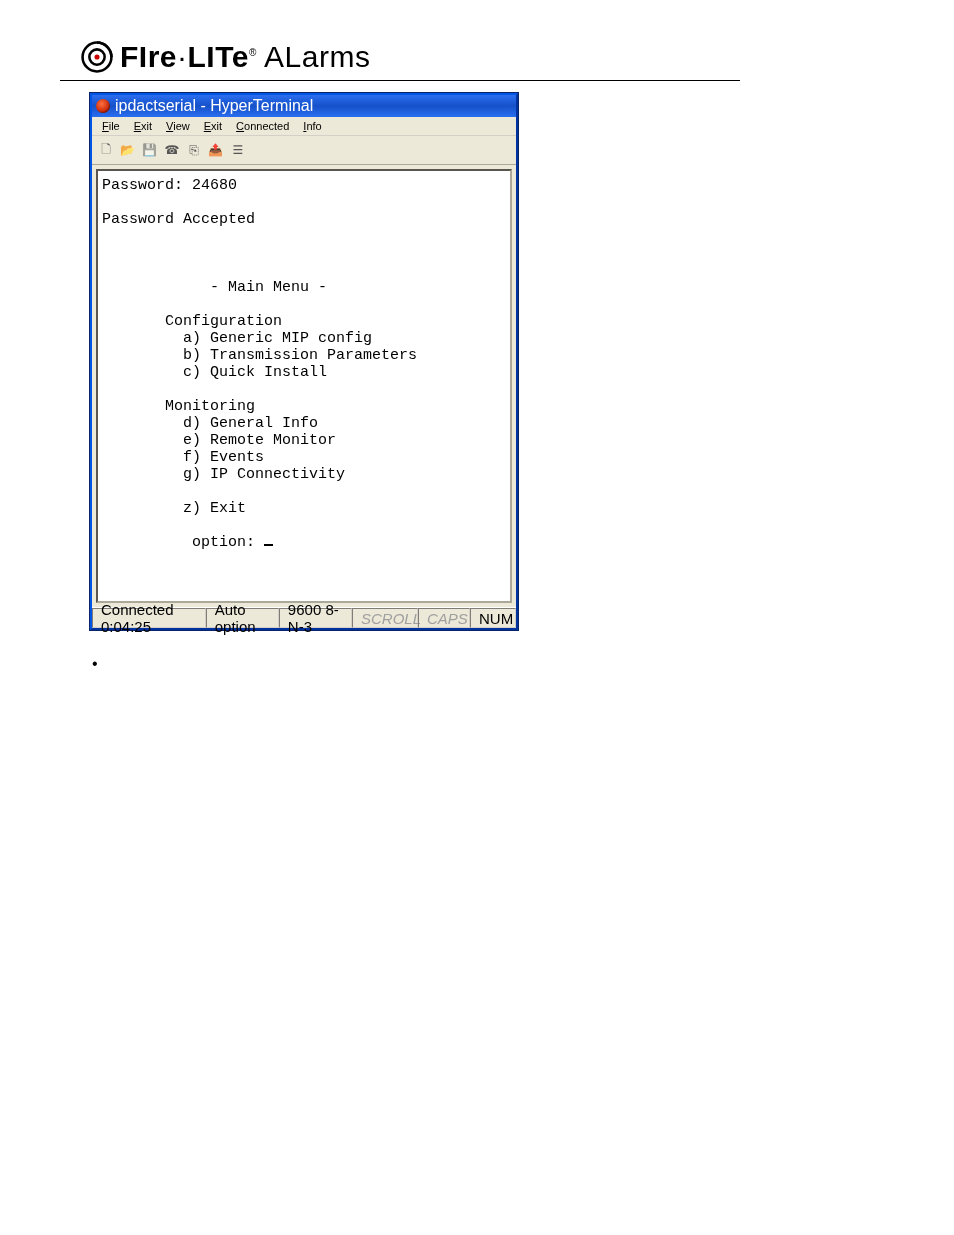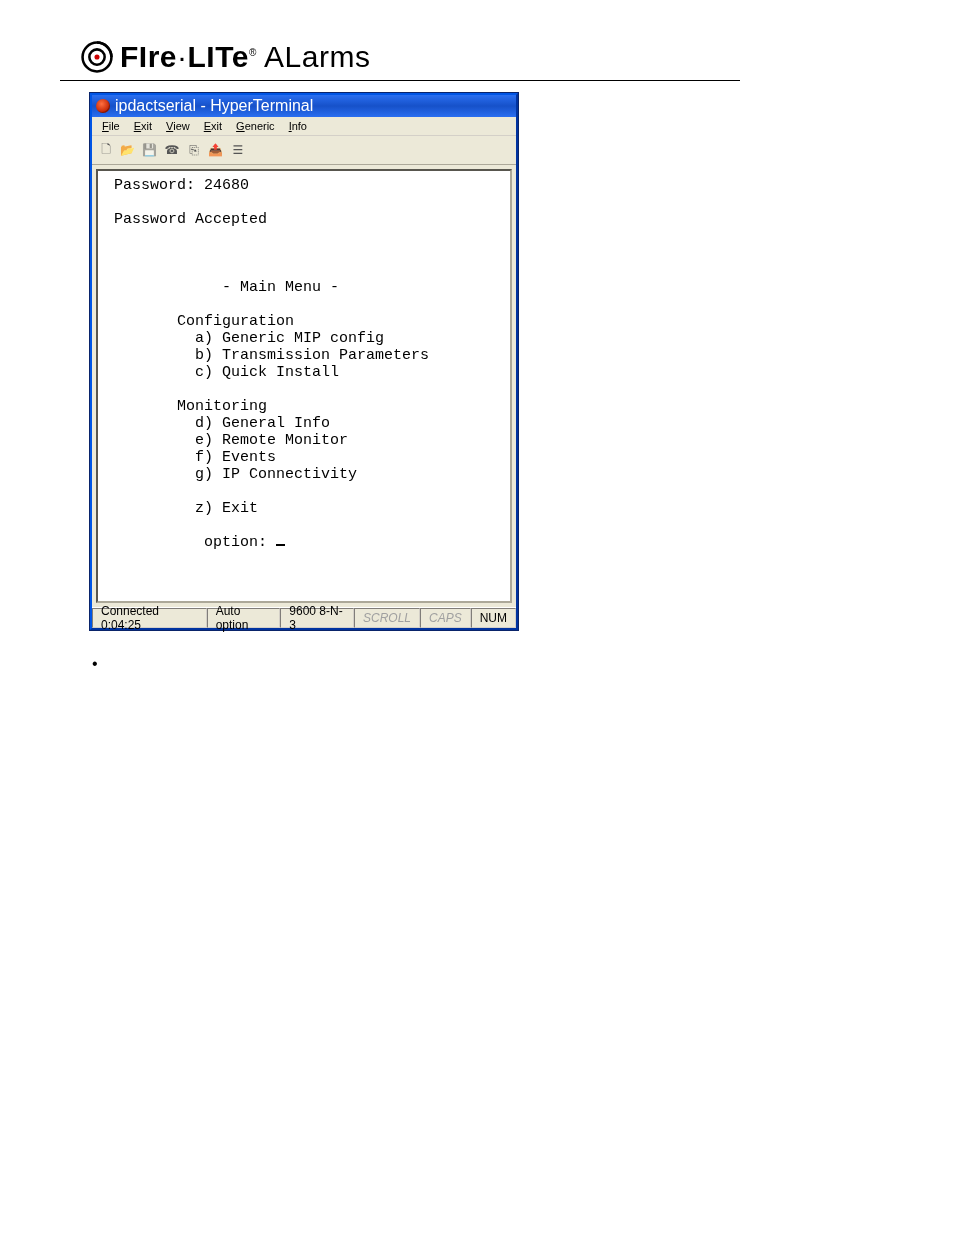--- a/index.html
+++ b/index.html
@@ -112,37 +112,37 @@
   }
 
   .terminal-frame {
     background:#ffffff;
     margin:4px;
     border:2px inset #aca899;
     height: 430px;
     overflow:hidden;
   }
   .terminal {
-    padding: 6px 16px;
+    padding: 6px 4px;
     font-family: "Lucida Console","Courier New", monospace;
     font-size: 15px;
     line-height: 17px;
     color: #000;
     white-space: pre;
   }
   .cursor {
     border-bottom: 2px solid #000;
     display:inline-block;
     width:9px;
   }
   .statusbar {
     border-top: 1px solid #fff;
     background:#ece9d8;
     display:flex;
-    font-size:12px;
+    font-size:15px;
     color:#000;
     height:20px;
     align-items:center;
   }
   .statusbar .cell {
     border:1px inset #d4d0c8;
     padding:2px 8px;
     height:14px;
     display:flex;
     align-items:center;
@@ -175,21 +175,21 @@
   <div class="ht-window">
     <div class="titlebar">
       <div class="title-icon"></div>
       <span>ipdactserial - HyperTerminal</span>
     </div>
     <div class="menubar">
       <span>File</span>
       <span>Exit</span>
       <span>View</span>
       <span>Exit</span>
-      <span>Generic</span>
+      <span>Connected</span>
       <span>Info</span>
     </div>
     <div class="toolbar">
       <span class="tb-ico">🗋</span>
       <span class="tb-ico">📂</span>
       <span class="tb-ico" style="opacity:.5">💾</span>
       <span class="tb-ico">☎</span>
       <span class="tb-ico">⎘</span>
       <span class="tb-ico">📤</span>
       <span class="tb-ico">☰</span>

